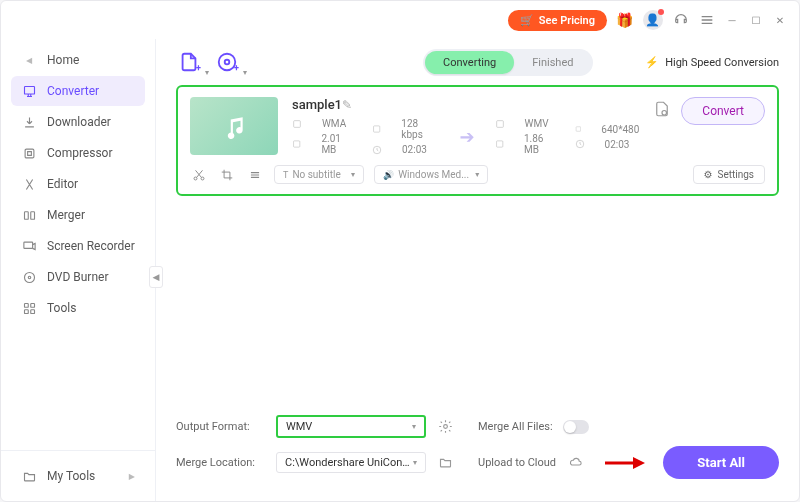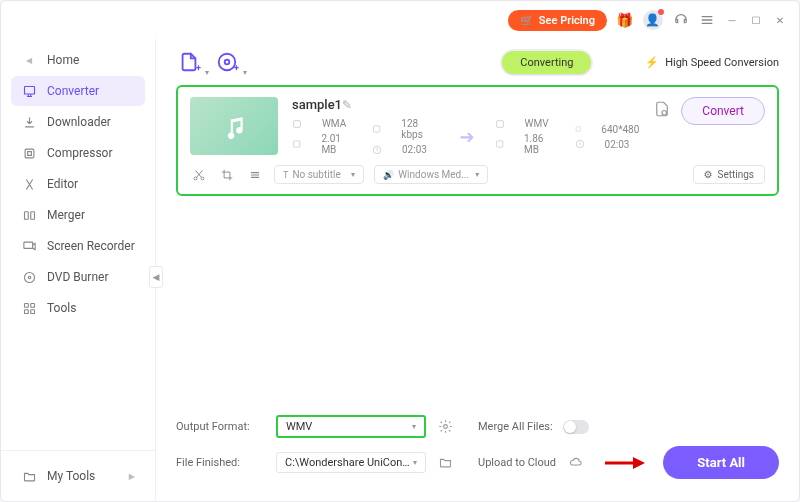--- a/index.html
+++ b/index.html
@@ -21,21 +21,21 @@
 .sb-icon svg{width:15px;height:15px}
 .sb-bottom{border-top:1px solid #eef0f5;padding:10px}
 .sb-bottom .sb-item{margin:0}
 .main{flex:1;display:flex;flex-direction:column;min-width:0;padding:0 20px 14px 20px}
 .topbar{height:46px;display:flex;align-items:center;gap:12px}
 .add-btn{width:26px;height:26px;display:flex;align-items:center;justify-content:center;cursor:pointer;position:relative}
 .add-btn svg{width:22px;height:22px}
 .add-btn .plus{position:absolute;bottom:2px;right:1px;font-size:9px;color:#6a4dff;font-weight:bold}
 .seg{margin-left:auto;display:flex;background:#eef0f5;border-radius:14px;padding:2px;margin-right:40px}
 .seg-btn{border:none;background:transparent;padding:5px 18px;font-size:11px;border-radius:12px;cursor:pointer;color:#888}
-.seg-btn.active{background:#bef264;color:#333;box-shadow:0 1px 2px rgba(0,0,0,0.08)}
+.seg-btn.active{background:#86efac;color:#333;box-shadow:0 1px 2px rgba(0,0,0,0.08)}
 .hsc{display:flex;align-items:center;gap:6px;font-size:11px;color:#333}
 .content{flex:1;overflow:auto}
 .file-card{border:2px solid #2ecc40;border-radius:6px;padding:10px 12px 10px 12px}
 .fc-row1{display:flex;gap:14px;align-items:flex-start}
 .thumb{width:88px;height:58px;background:linear-gradient(135deg,#b8e4c9 0%,#8dd6b8 100%);border-radius:4px;display:flex;align-items:center;justify-content:center}
 .thumb svg{width:26px;height:26px;fill:#fff}
 .fc-info{flex:1;min-width:0}
 .fname{display:flex;align-items:center;margin-bottom:6px}
 .fname-text{font-size:13px;color:#333;font-weight:500}
 .meta-grid{display:flex;align-items:center;gap:16px}
@@ -198,20 +198,21 @@
         <div class="add-btn">
           <svg viewBox="0 0 24 24" fill="none" stroke="#6a4dff" stroke-width="2">
               <circle cx="12" cy="12" r="9"></circle>
               <circle cx="12" cy="12" r="2.5"></circle>
             </svg>
           <span class="plus">+</span>
           <span class="caret" style="position:absolute;bottom:-2px;right:-7px">▾</span>
         </div>
         <div class="seg">
           <button class="seg-btn active">Converting</button>
+          <button class="seg-btn">Finished</button>
         </div>
         <div class="hsc">
           <span>⚡</span>
           <span>High Speed Conversion</span>
         </div>
       </div>
 
       <div class="content">
         <div class="file-card">
           <div class="fc-row1">
@@ -345,21 +346,21 @@
           <span class="bicon">
               <svg width="15" height="15" viewBox="0 0 24 24" fill="none" stroke="currentColor" stroke-width="1.8">
                 <circle cx="12" cy="12" r="3"></circle>
                 <path d="M12 2v3M12 19v3M4.2 4.2l2.1 2.1M17.7 17.7l2.1 2.1M2 12h3M19 12h3M4.2 19.8l2.1-2.1M17.7 6.3l2.1-2.1"></path>
               </svg>
             </span>
           <span style="margin-left:14px">Merge All Files:</span>
           <div class="toggle"></div>
         </div>
         <div class="brow">
-          <span class="blabel">File Finished:</span>
+          <span class="blabel">Merge Location:</span>
           <div class="bselect">
             <span style="white-space:nowrap;overflow:hidden;text-overflow:ellipsis">C:\Wondershare UniConverter 1</span>
             <span class="caret">▾</span>
           </div>
           <span class="bicon">
               <svg width="15" height="15" viewBox="0 0 24 24" fill="none" stroke="currentColor" stroke-width="1.8">
                 <path d="M4 7h5l2 2h9v9a1 1 0 01-1 1H5a1 1 0 01-1-1V7z"></path>
               </svg>
             </span>
           <span style="margin-left:14px">Upload to Cloud</span>

